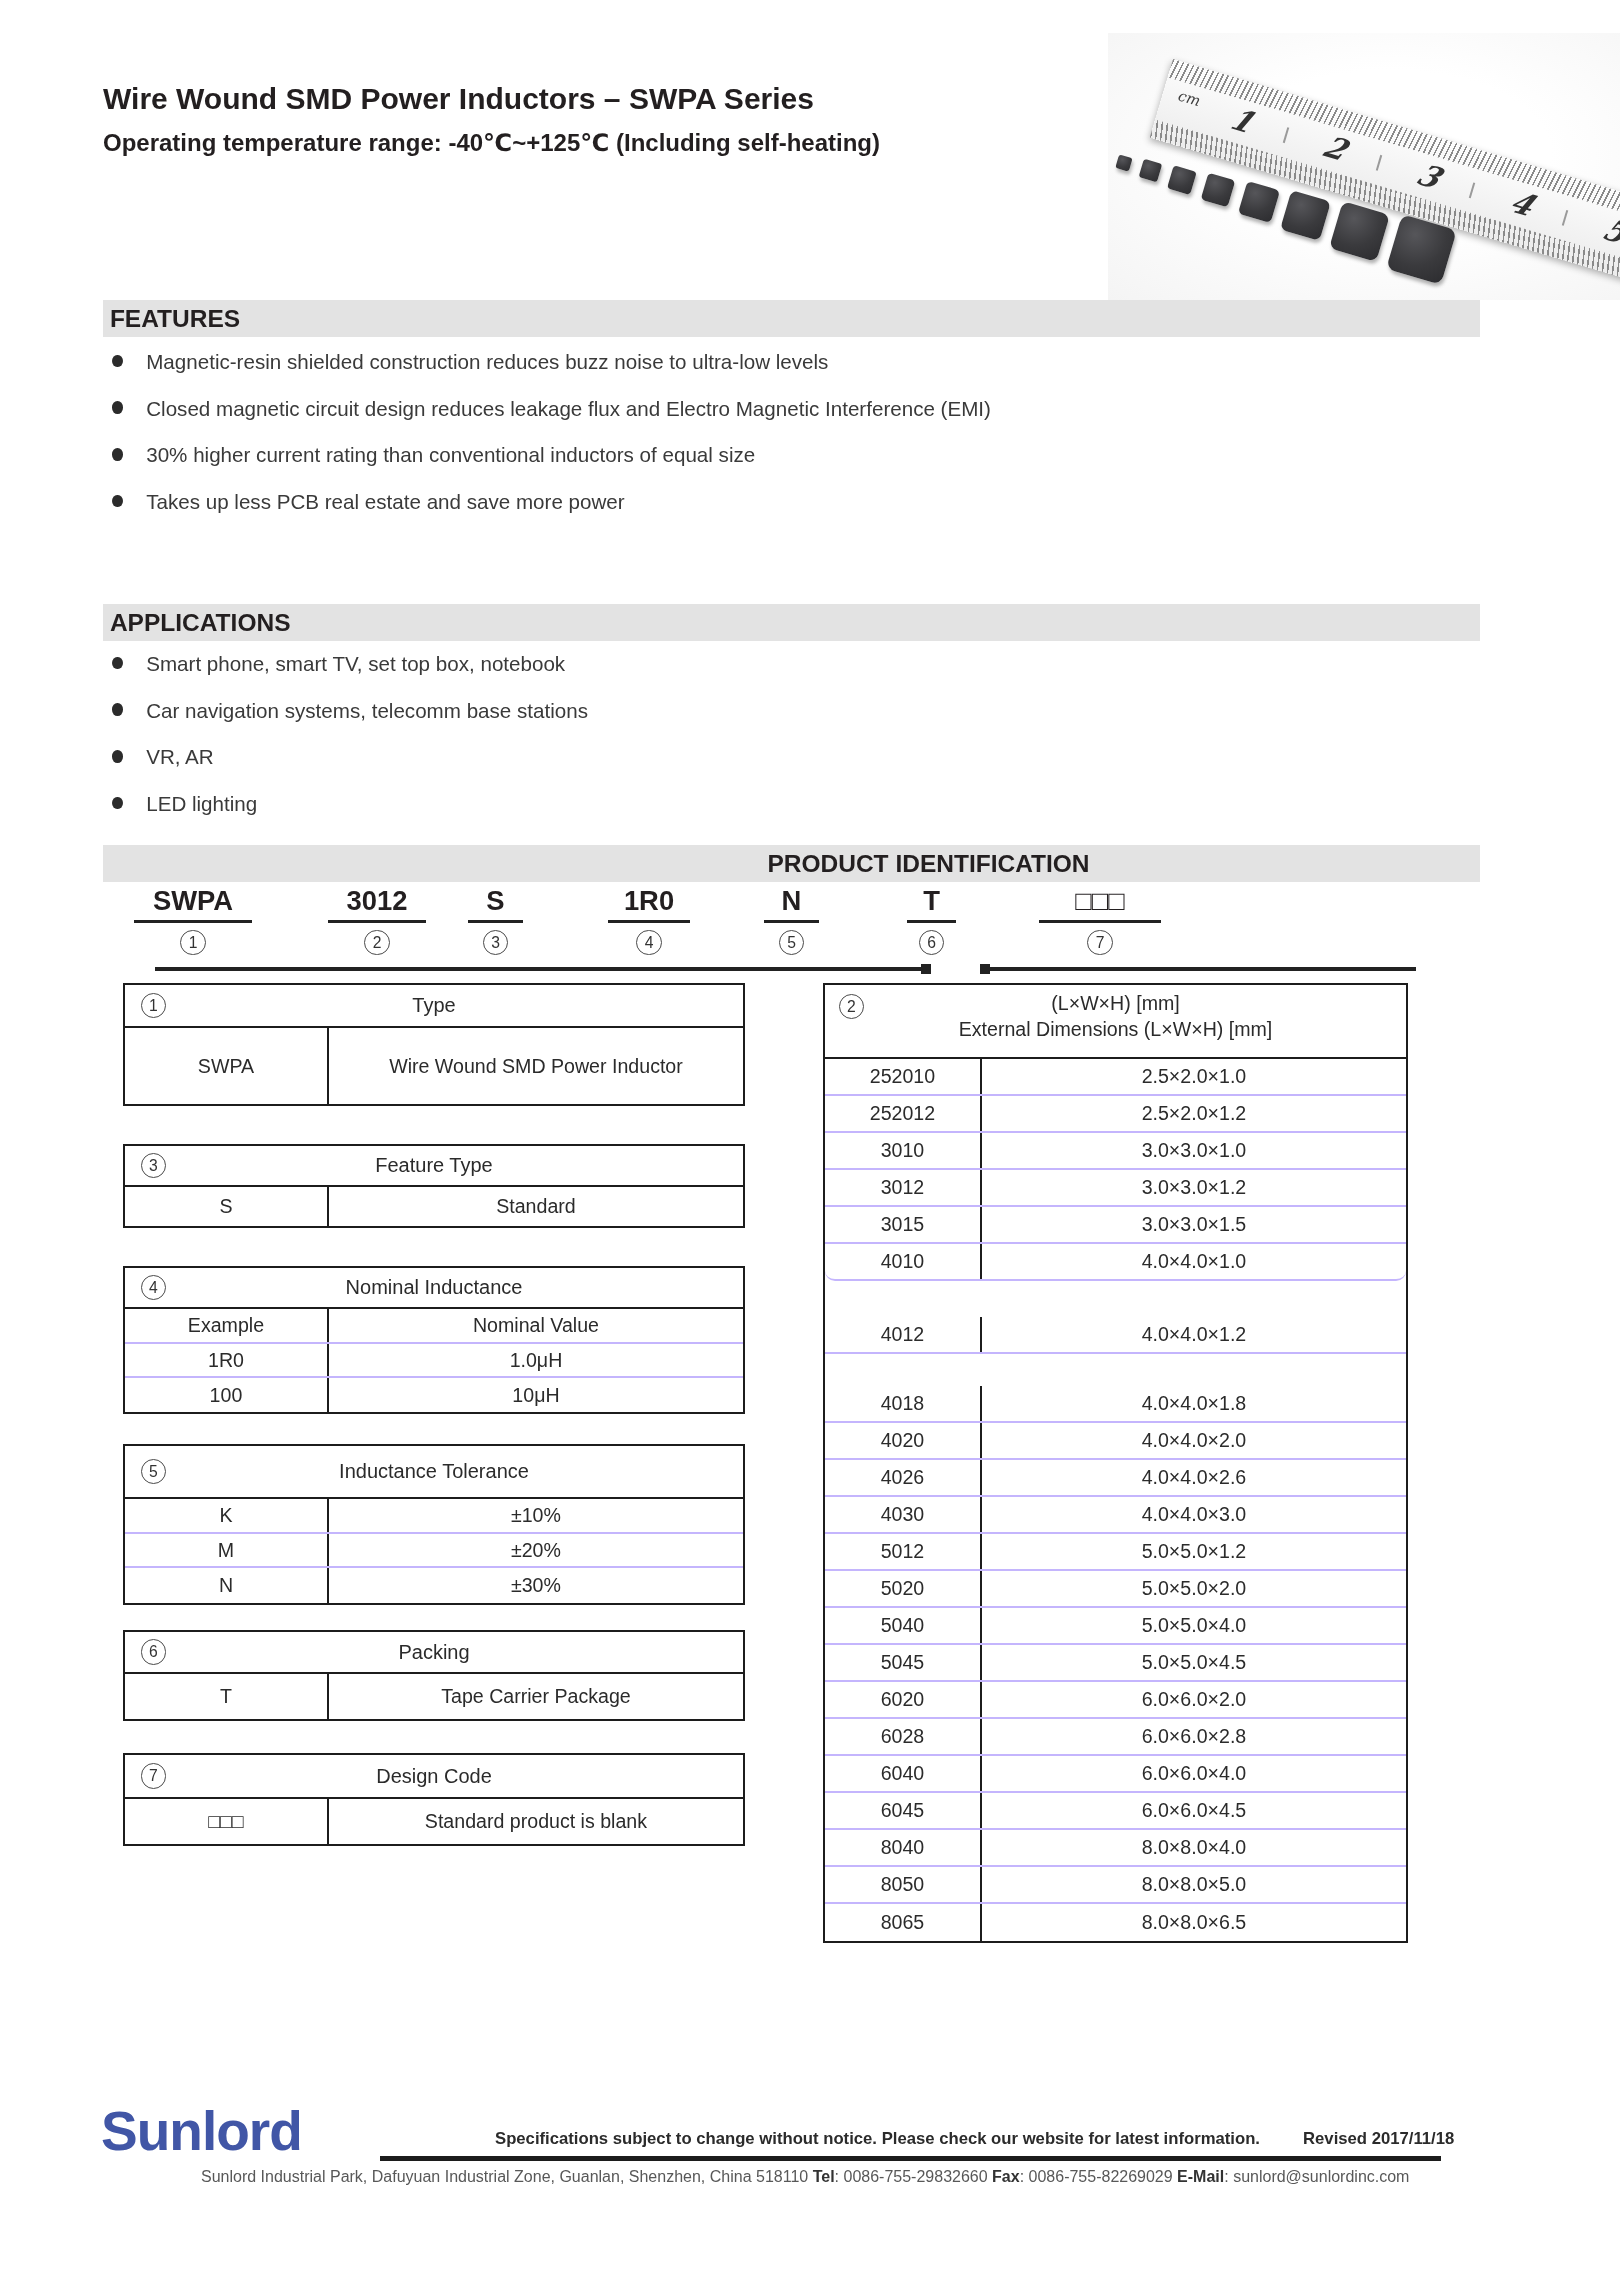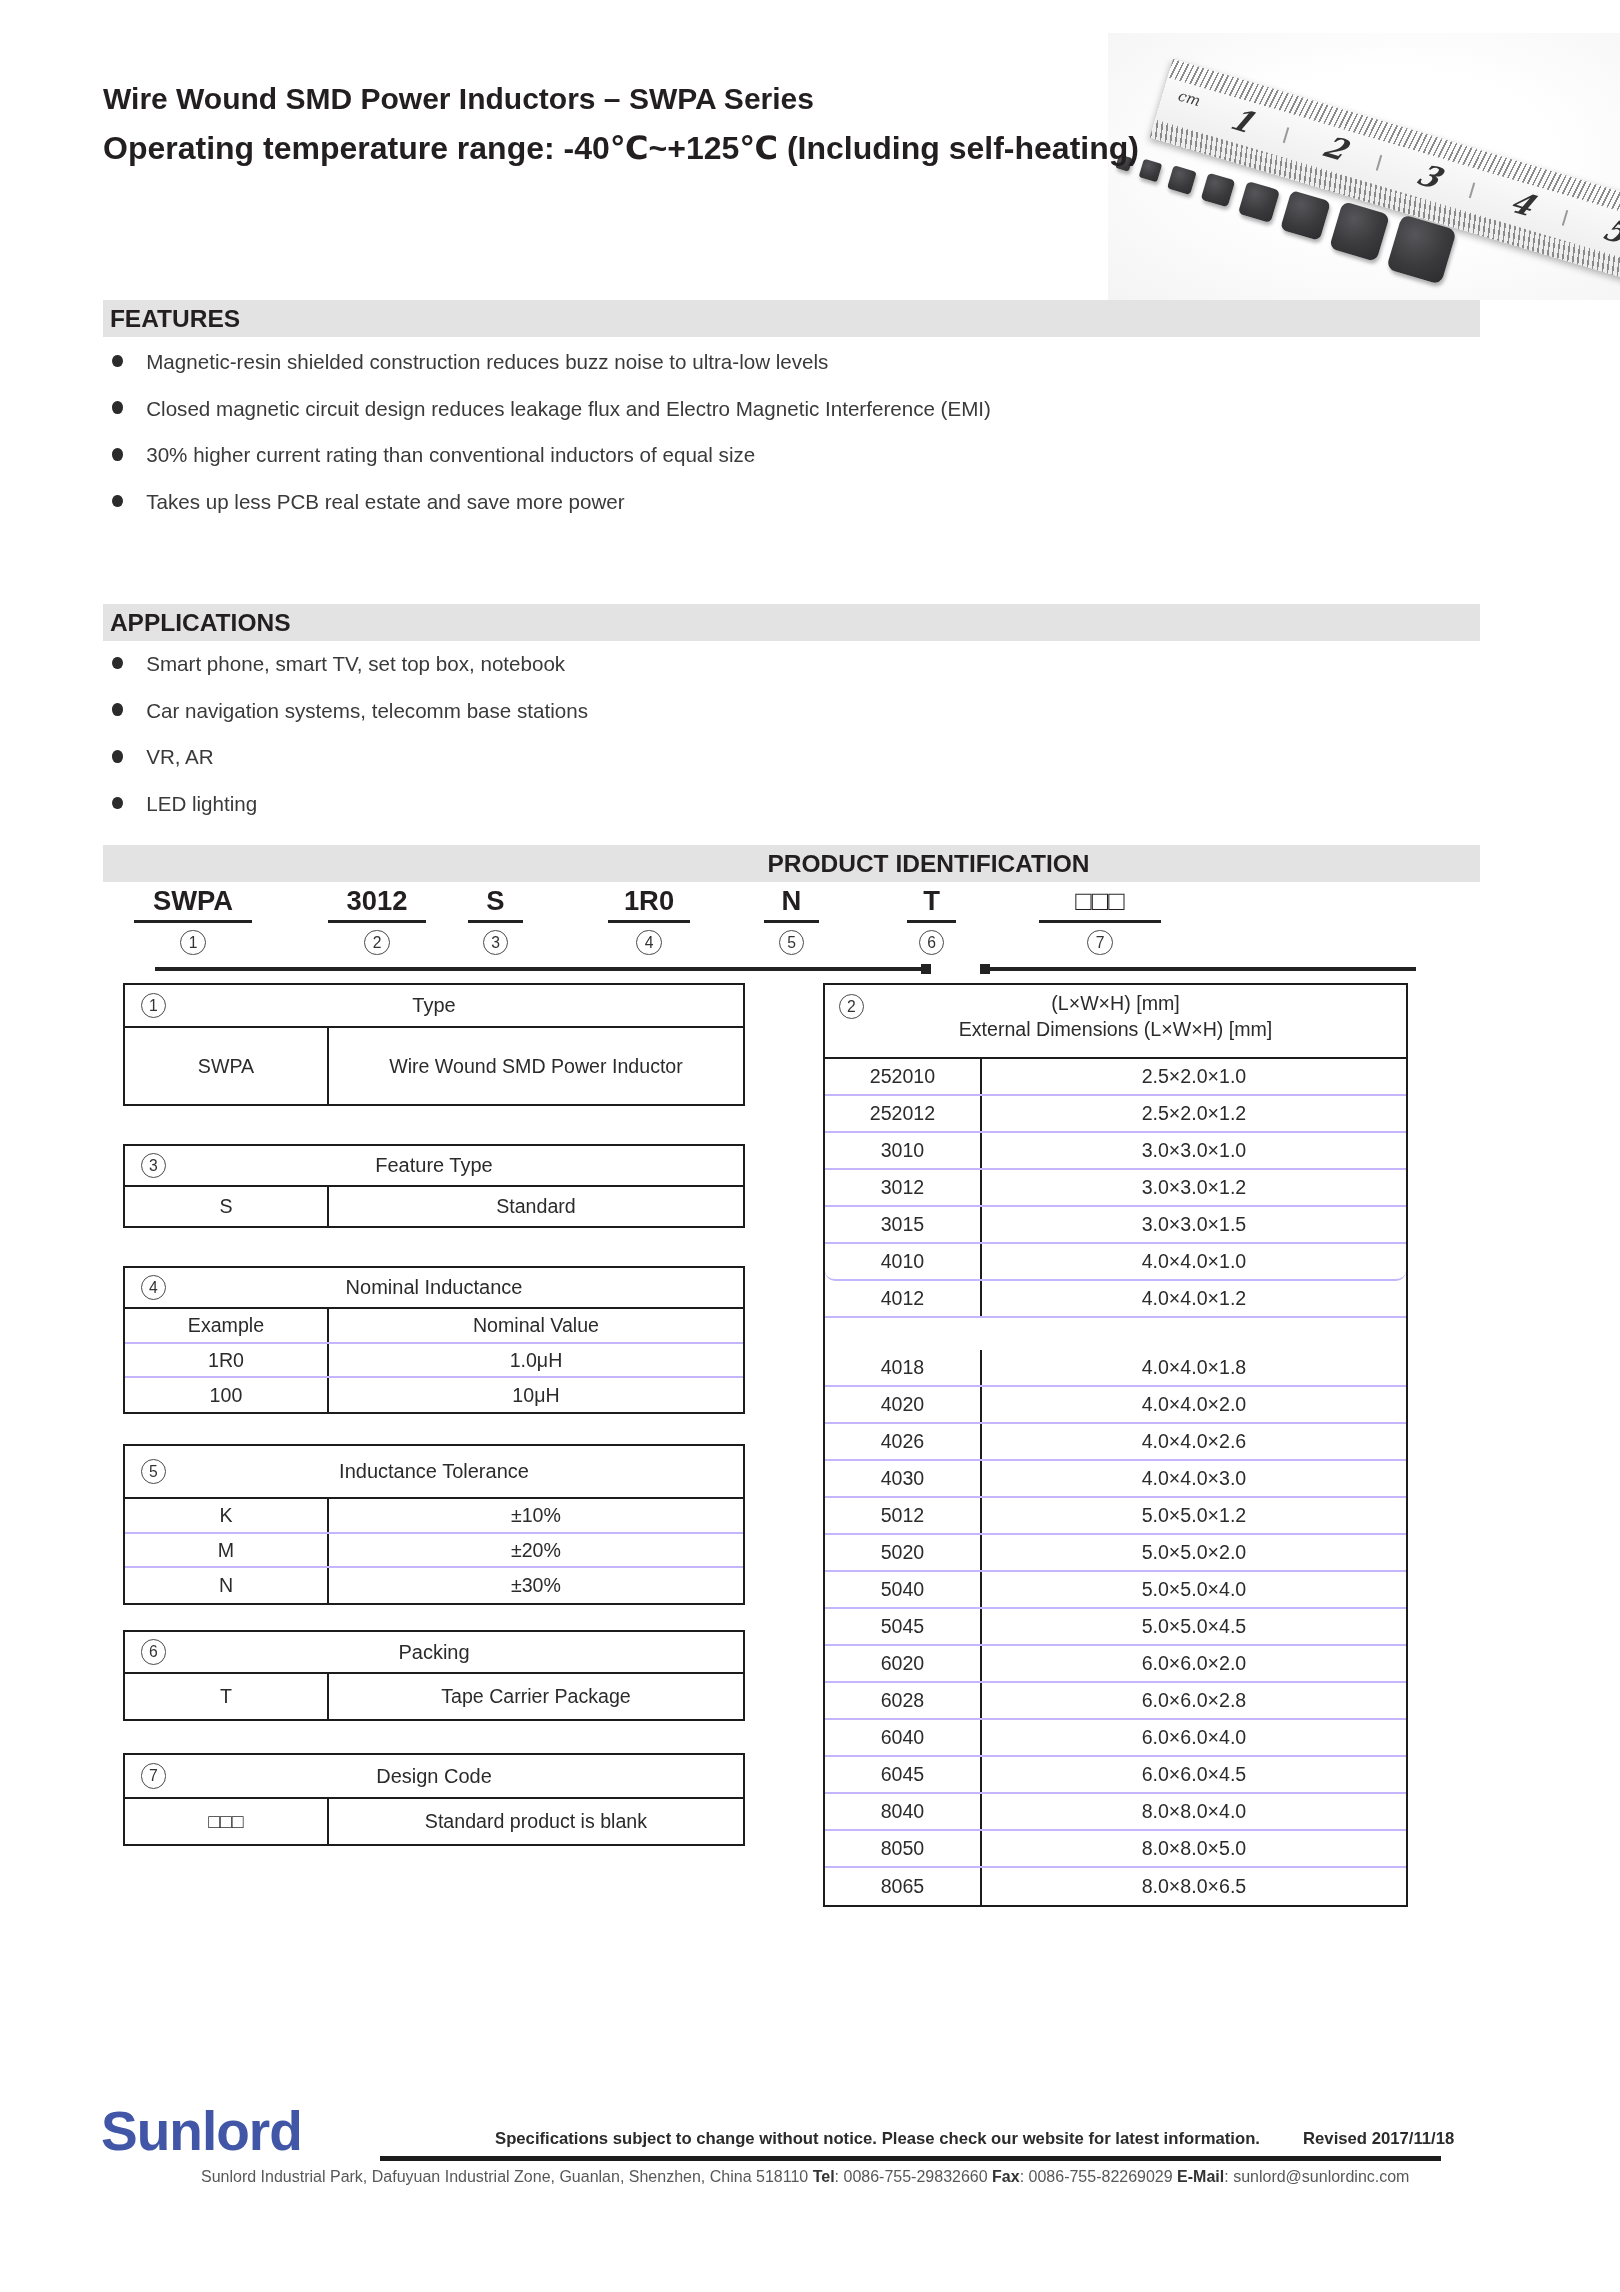--- a/index.html
+++ b/index.html
@@ -1,21 +1,21 @@
 <!DOCTYPE html>
 <html><head>
 <meta charset="utf-8">
 <style>
   html,body{margin:0;padding:0;background:#fff;}
   .page{position:relative;width:1620px;height:2293px;background:#ffffff;overflow:hidden;
         font-family:"Liberation Sans","DejaVu Sans",sans-serif;color:#231f20;}
 
   
   .title{position:absolute;left:103px;top:82px;font-size:30px;font-weight:bold;z-index:3;letter-spacing:0;}
-  .subtitle{position:absolute;left:103px;top:129px;font-size:32px;font-weight:bold;z-index:3;}
+  .subtitle{position:absolute;left:103px;top:129px;font-size:24px;font-weight:bold;z-index:3;}
 
   
   .photo{position:absolute;left:1108px;top:33px;width:513px;height:267px;z-index:1;
          background:radial-gradient(ellipse at 55% 45%, #ffffff 40%, #f4f4f4 100%);}
   .ruler{position:absolute;left:65px;top:25.5px;width:598px;height:82px;
          transform:rotate(16.5deg);transform-origin:left top;
          background:linear-gradient(#fdfdfd,#ececec);box-shadow:0 2.9px 7.8px rgba(0,0,0,.30);}
   .ticks{position:absolute;left:0;right:0;height:18.6px;
          background:repeating-linear-gradient(100deg,#8a8a8a 0 1.6px,transparent 1.6px 5.1px);}
   .ticks.top{top:0;}
@@ -282,21 +282,21 @@
           <div class="st-c2">3.0×3.0×1.2</div>
         </div>
         <div class="st-row" style="height: 37px;">
           <div class="st-c1">3015</div>
           <div class="st-c2">3.0×3.0×1.5</div>
         </div>
         <div class="st-row" style="height: 37px; border-radius: 10px;">
           <div class="st-c1">4010</div>
           <div class="st-c2">4.0×4.0×1.0</div>
         </div>
-        <div class="st-row" style="height: 37px;">
+        <div class="st-row" style="height: 37px; margin-top: 36px;">
           <div class="st-c1">4012</div>
           <div class="st-c2">4.0×4.0×1.2</div>
         </div>
         <div class="st-row" style="height: 37px; margin-top: 32px;">
           <div class="st-c1">4018</div>
           <div class="st-c2">4.0×4.0×1.8</div>
         </div>
         <div class="st-row" style="height: 37px;">
           <div class="st-c1">4020</div>
           <div class="st-c2">4.0×4.0×2.0</div>

